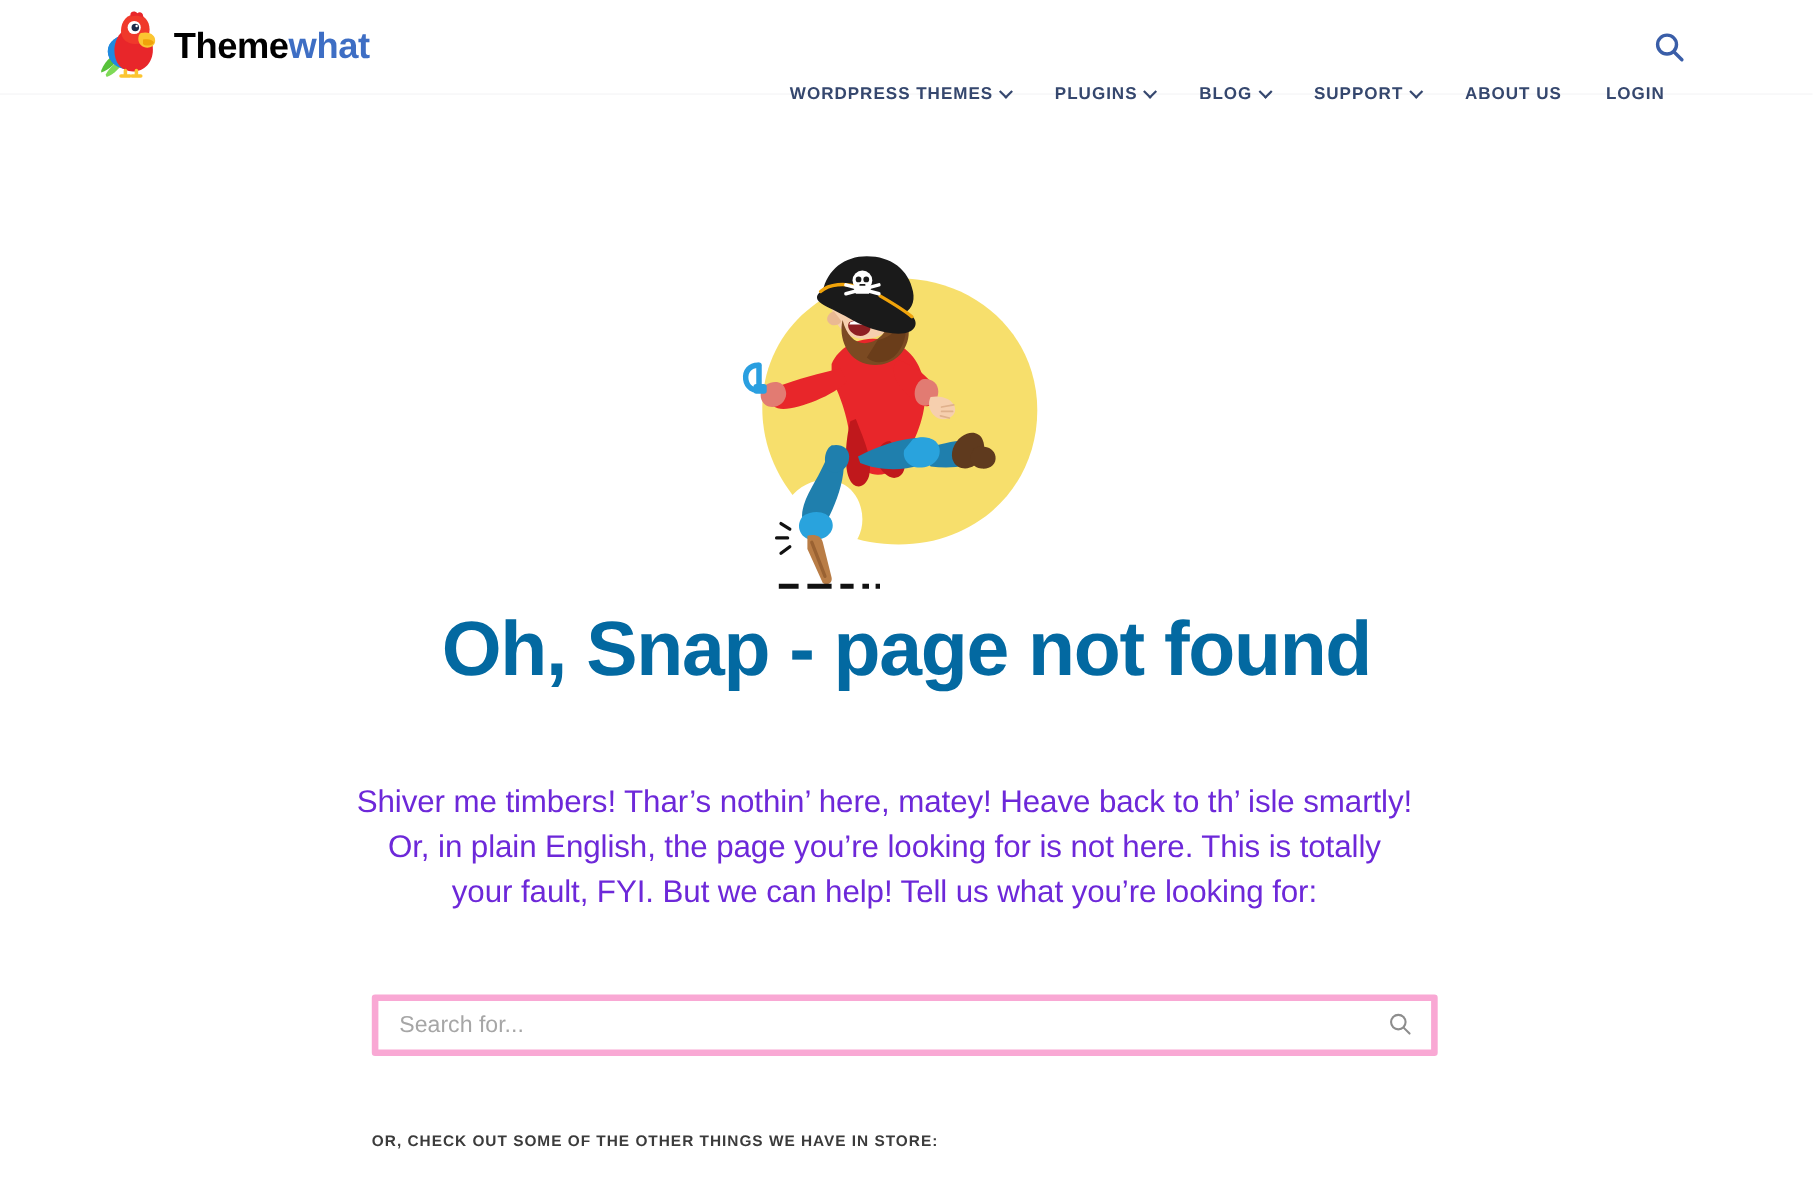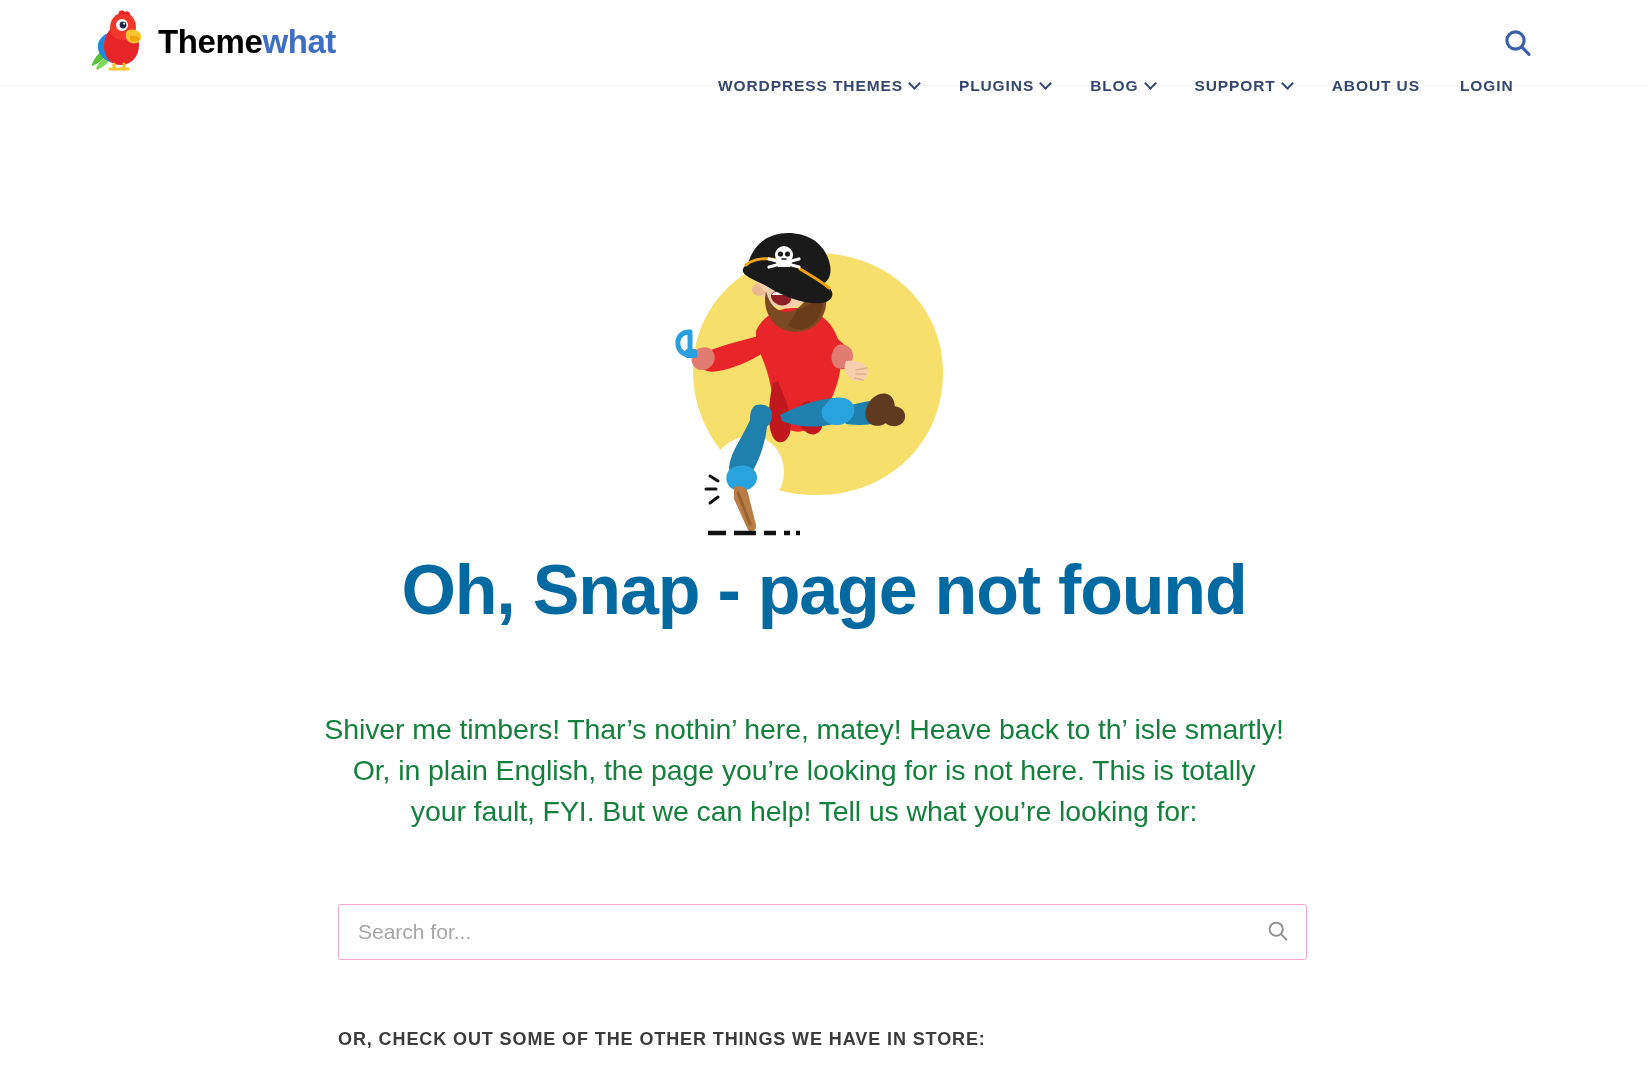--- a/index.html
+++ b/index.html
@@ -114,34 +114,34 @@
     line-height: 1.1;
   }
 
   .error-desc {
     position: absolute;
     left: 324px;
     width: 960px;
     top: 623px;
     margin: 0;
     text-align: center;
-    color: #15803d;
+    color: #6d28d9;
     font-size: 28.5px;
     font-weight: 400;
     line-height: 41px;
     letter-spacing: -0.1px;
   }
 
   .search-form {
     position: absolute;
     left: 338px;
     top: 818px;
     width: 969px;
     height: 56px;
-    border: 1px solid #f9a8d4;
+    border: 6px solid #f9a8d4;
     border-radius: 3px;
     background: #ffffff;
     display: flex;
     align-items: center;
   }
   .search-input {
     flex: 1;
     height: 100%;
     border: none;
     outline: none;
@@ -158,21 +158,21 @@
     display: flex; align-items: center; justify-content: center;
     cursor: pointer;
   }
 
   .other-heading {
     position: absolute;
     left: 338px;
     top: 943px;
     margin: 0;
     color: #3b3b3b;
-    font-size: 18px;
+    font-size: 14px;
     font-weight: 700;
     letter-spacing: 0.9px;
     text-transform: uppercase;
   }
 </style>
 </head>
 <body>
 
 <header class="site-header">
 

